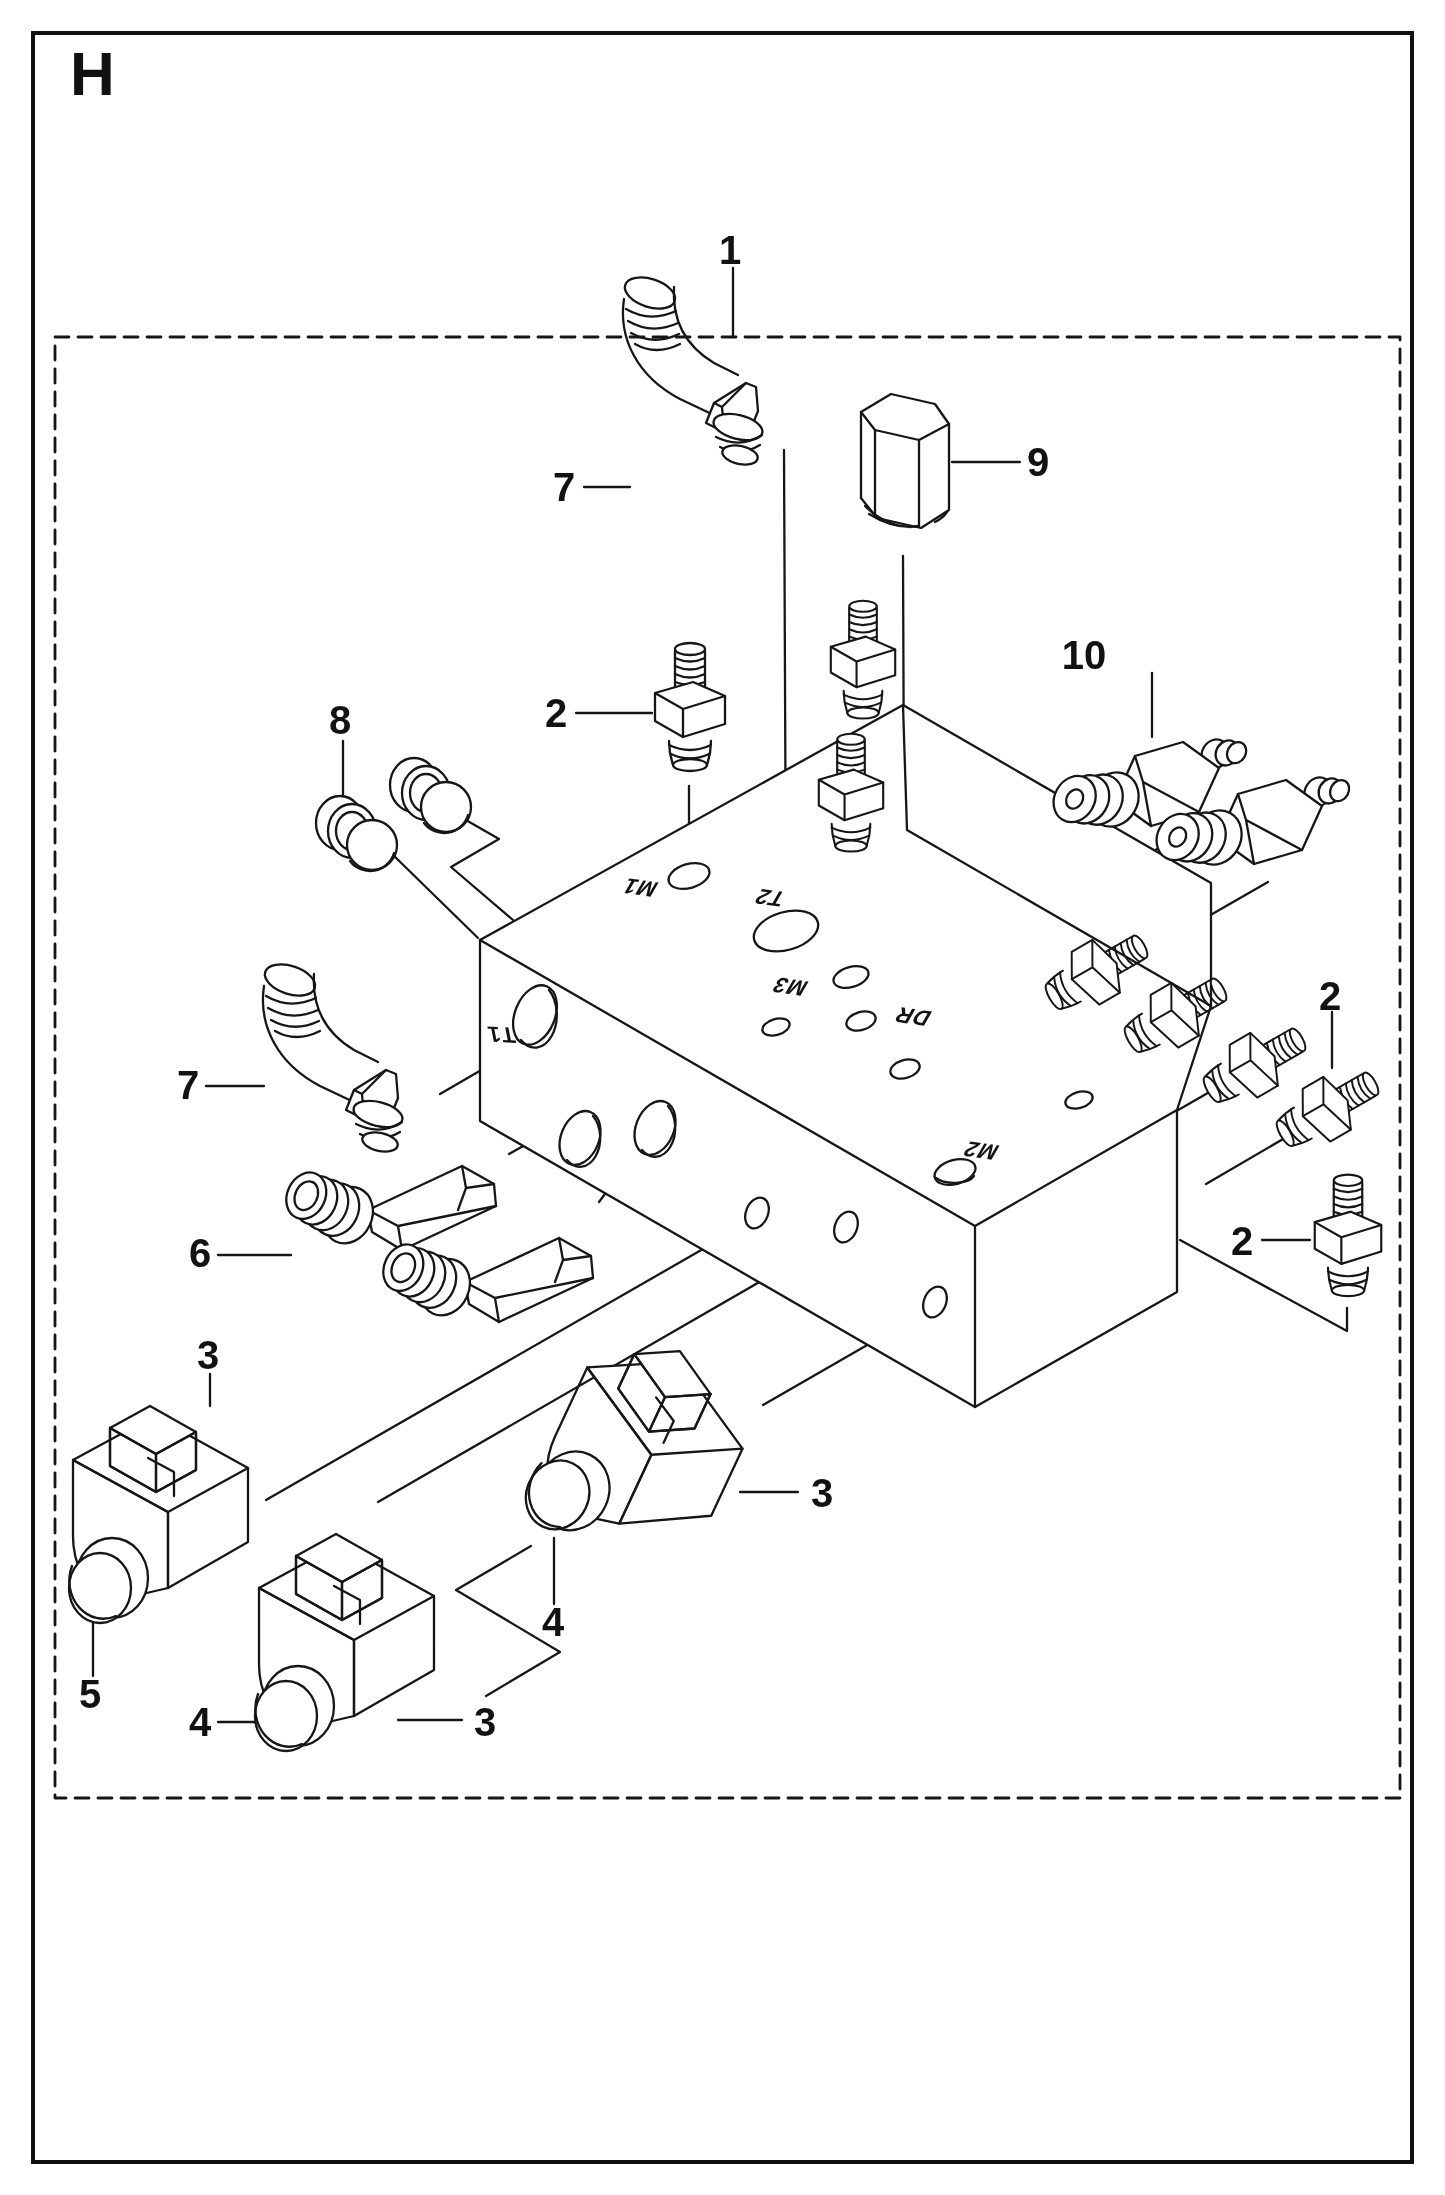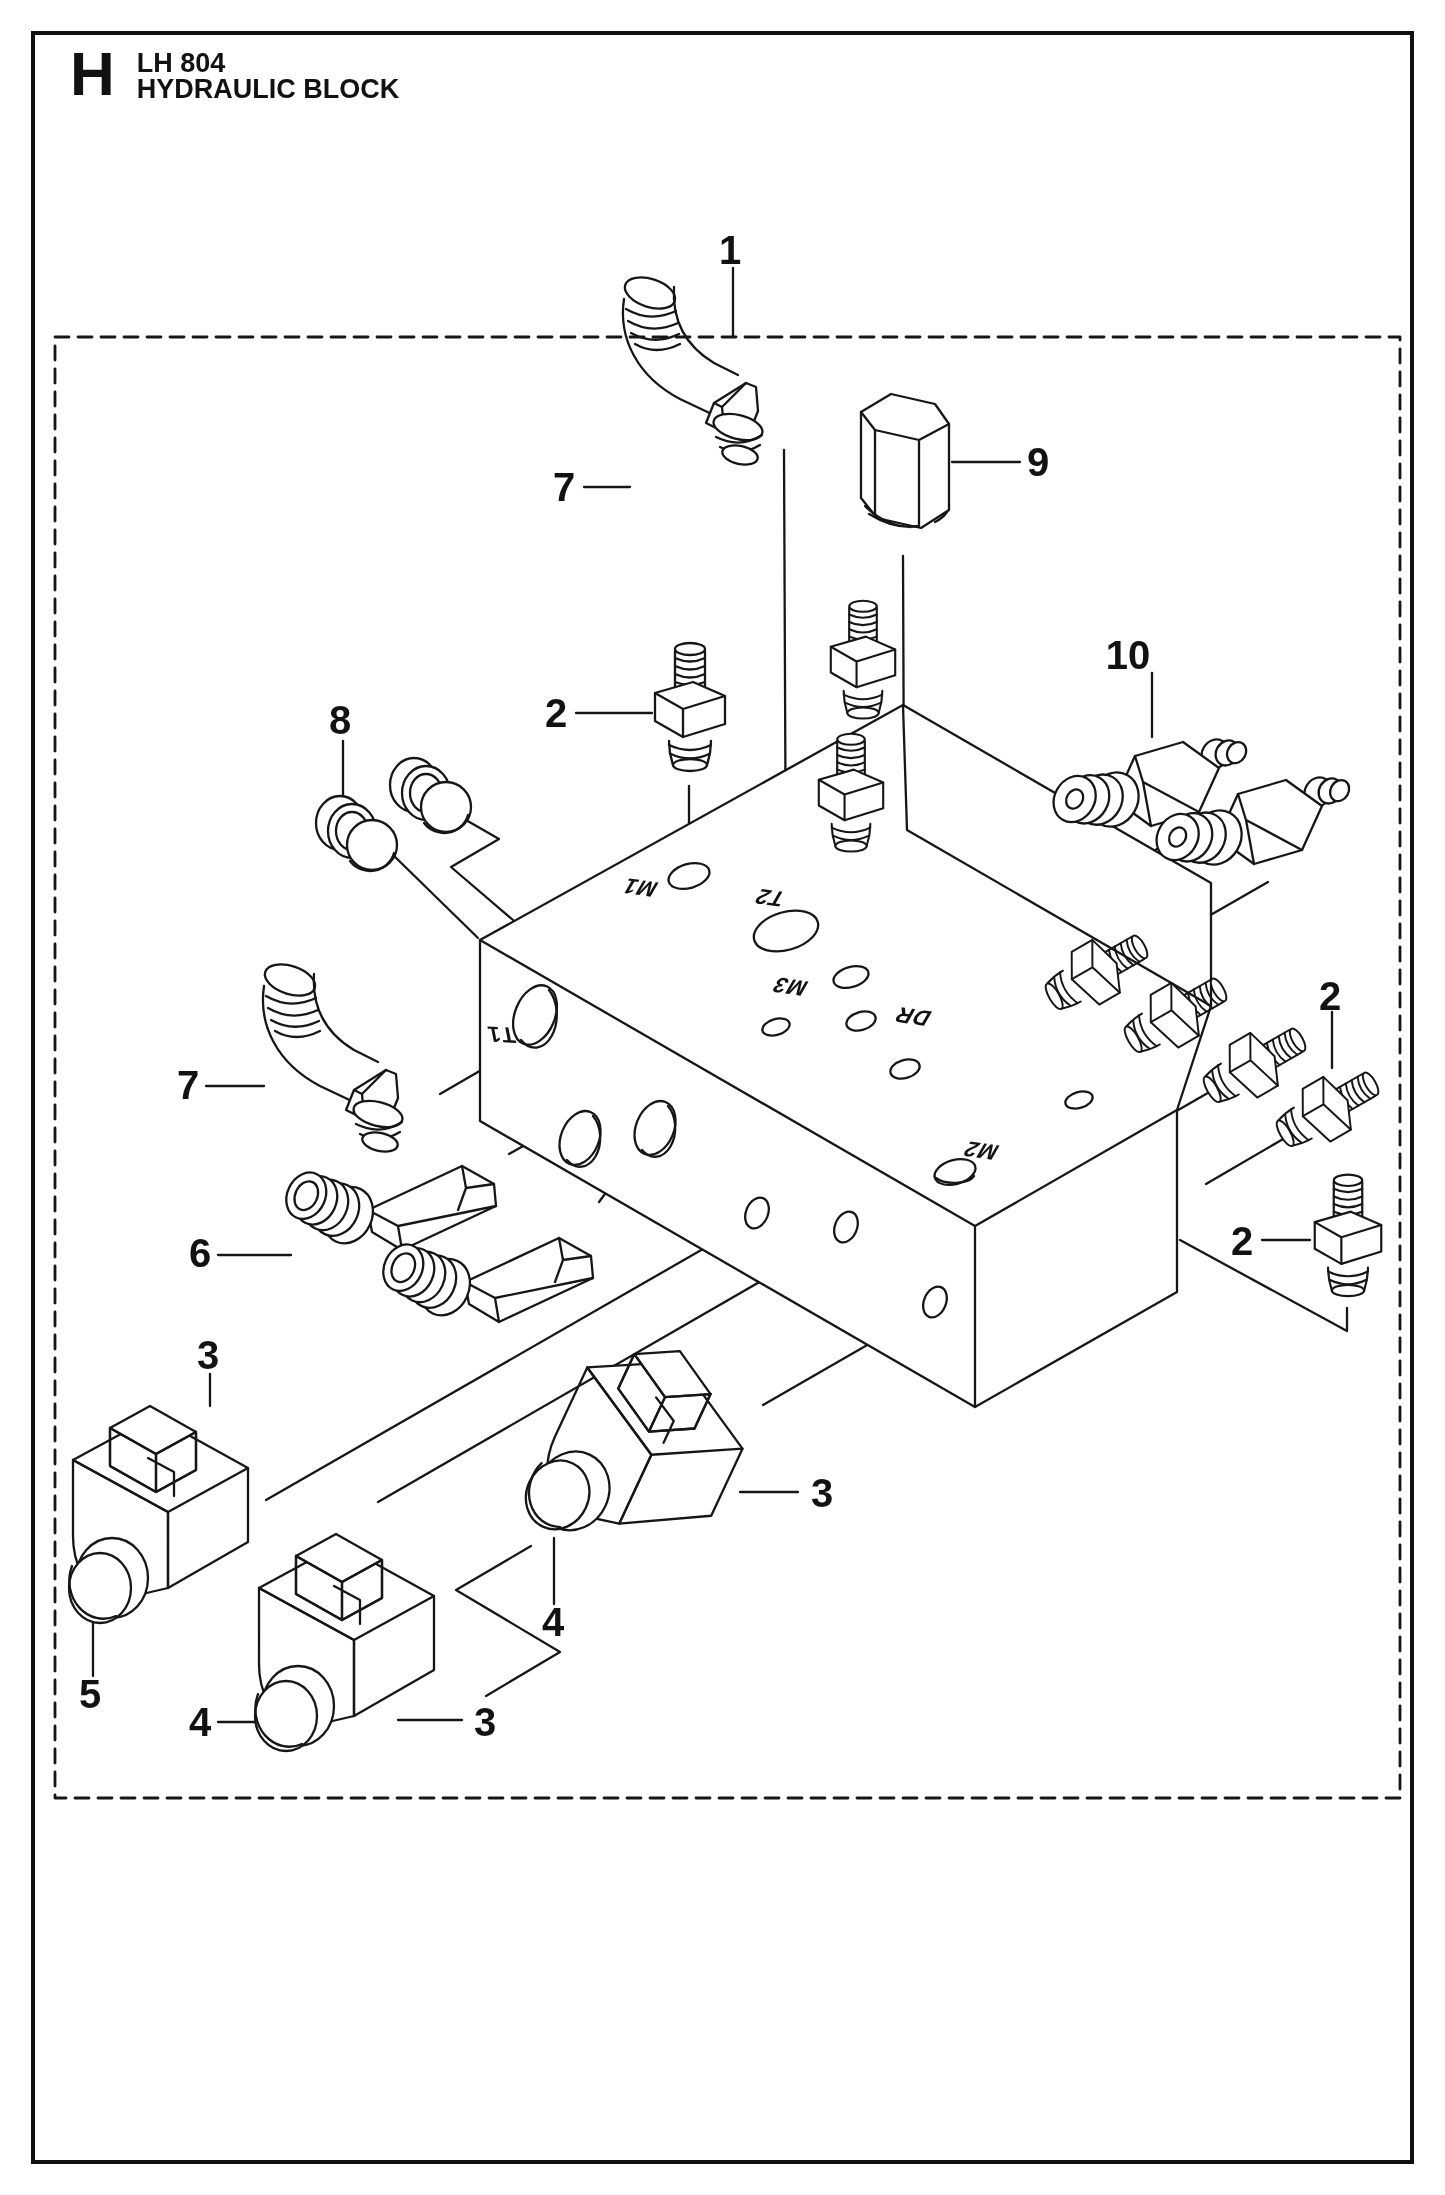--- a/index.html
+++ b/index.html
@@ -19,24 +19,20 @@
              letter-spacing:1px;white-space:nowrap;}
 </style>
 </head>
 <body>
 
 <div class="page">
   <div class="frame"></div>
 
   <div class="hdr">
     <div class="big">H</div>
-    <div class="cols">
-      <div class="model">LH 804</div>
-      <div class="title">HYDRAULIC BLOCK</div>
-    </div>
   </div>
 
   <svg width="1445" height="2195" viewBox="0 0 1445 2195">
     <defs>
 
       <g id="g-nip">
         <path d="M-15,-64 L-15,-26 M15,-64 L15,-26" fill="none"></path>
         <ellipse cx="0" cy="-66" rx="15" ry="6" fill="#fff"></ellipse>
         <path d="M-15,-57 Q0,-50 15,-57 M-15,-49 Q0,-42 15,-49 M-15,-41 Q0,-34 15,-41 M-15,-33 Q0,-27 15,-33" fill="none"></path>
         <path d="M-35,-22 L-35,6 L-7,22 L35,9 L35,-19 L3,-33 Z" fill="#fff"></path>
@@ -256,21 +252,21 @@
         </g>
     </g>
   </svg>
 
   <div class="lay" id="callout-layer">
       <div class="callout" style="left: 730px; top: 250px;">1</div>
       <div class="callout" style="left: 564px; top: 487px;">7</div>
       <div class="callout" style="left: 1038px; top: 462px;">9</div>
       <div class="callout" style="left: 556px; top: 713px;">2</div>
       <div class="callout" style="left: 340px; top: 720px;">8</div>
-      <div class="callout" style="left: 1128px; top: 655px;">10</div>
+      <div class="callout" style="left: 1084px; top: 655px;">10</div>
       <div class="callout" style="left: 1330px; top: 996px;">2</div>
       <div class="callout" style="left: 188px; top: 1085px;">7</div>
       <div class="callout" style="left: 1242px; top: 1241px;">2</div>
       <div class="callout" style="left: 200px; top: 1253px;">6</div>
       <div class="callout" style="left: 208px; top: 1355px;">3</div>
       <div class="callout" style="left: 822px; top: 1493px;">3</div>
       <div class="callout" style="left: 553px; top: 1622px;">4</div>
       <div class="callout" style="left: 90px; top: 1694px;">5</div>
       <div class="callout" style="left: 200px; top: 1722px;">4</div>
       <div class="callout" style="left: 485px; top: 1722px;">3</div>

